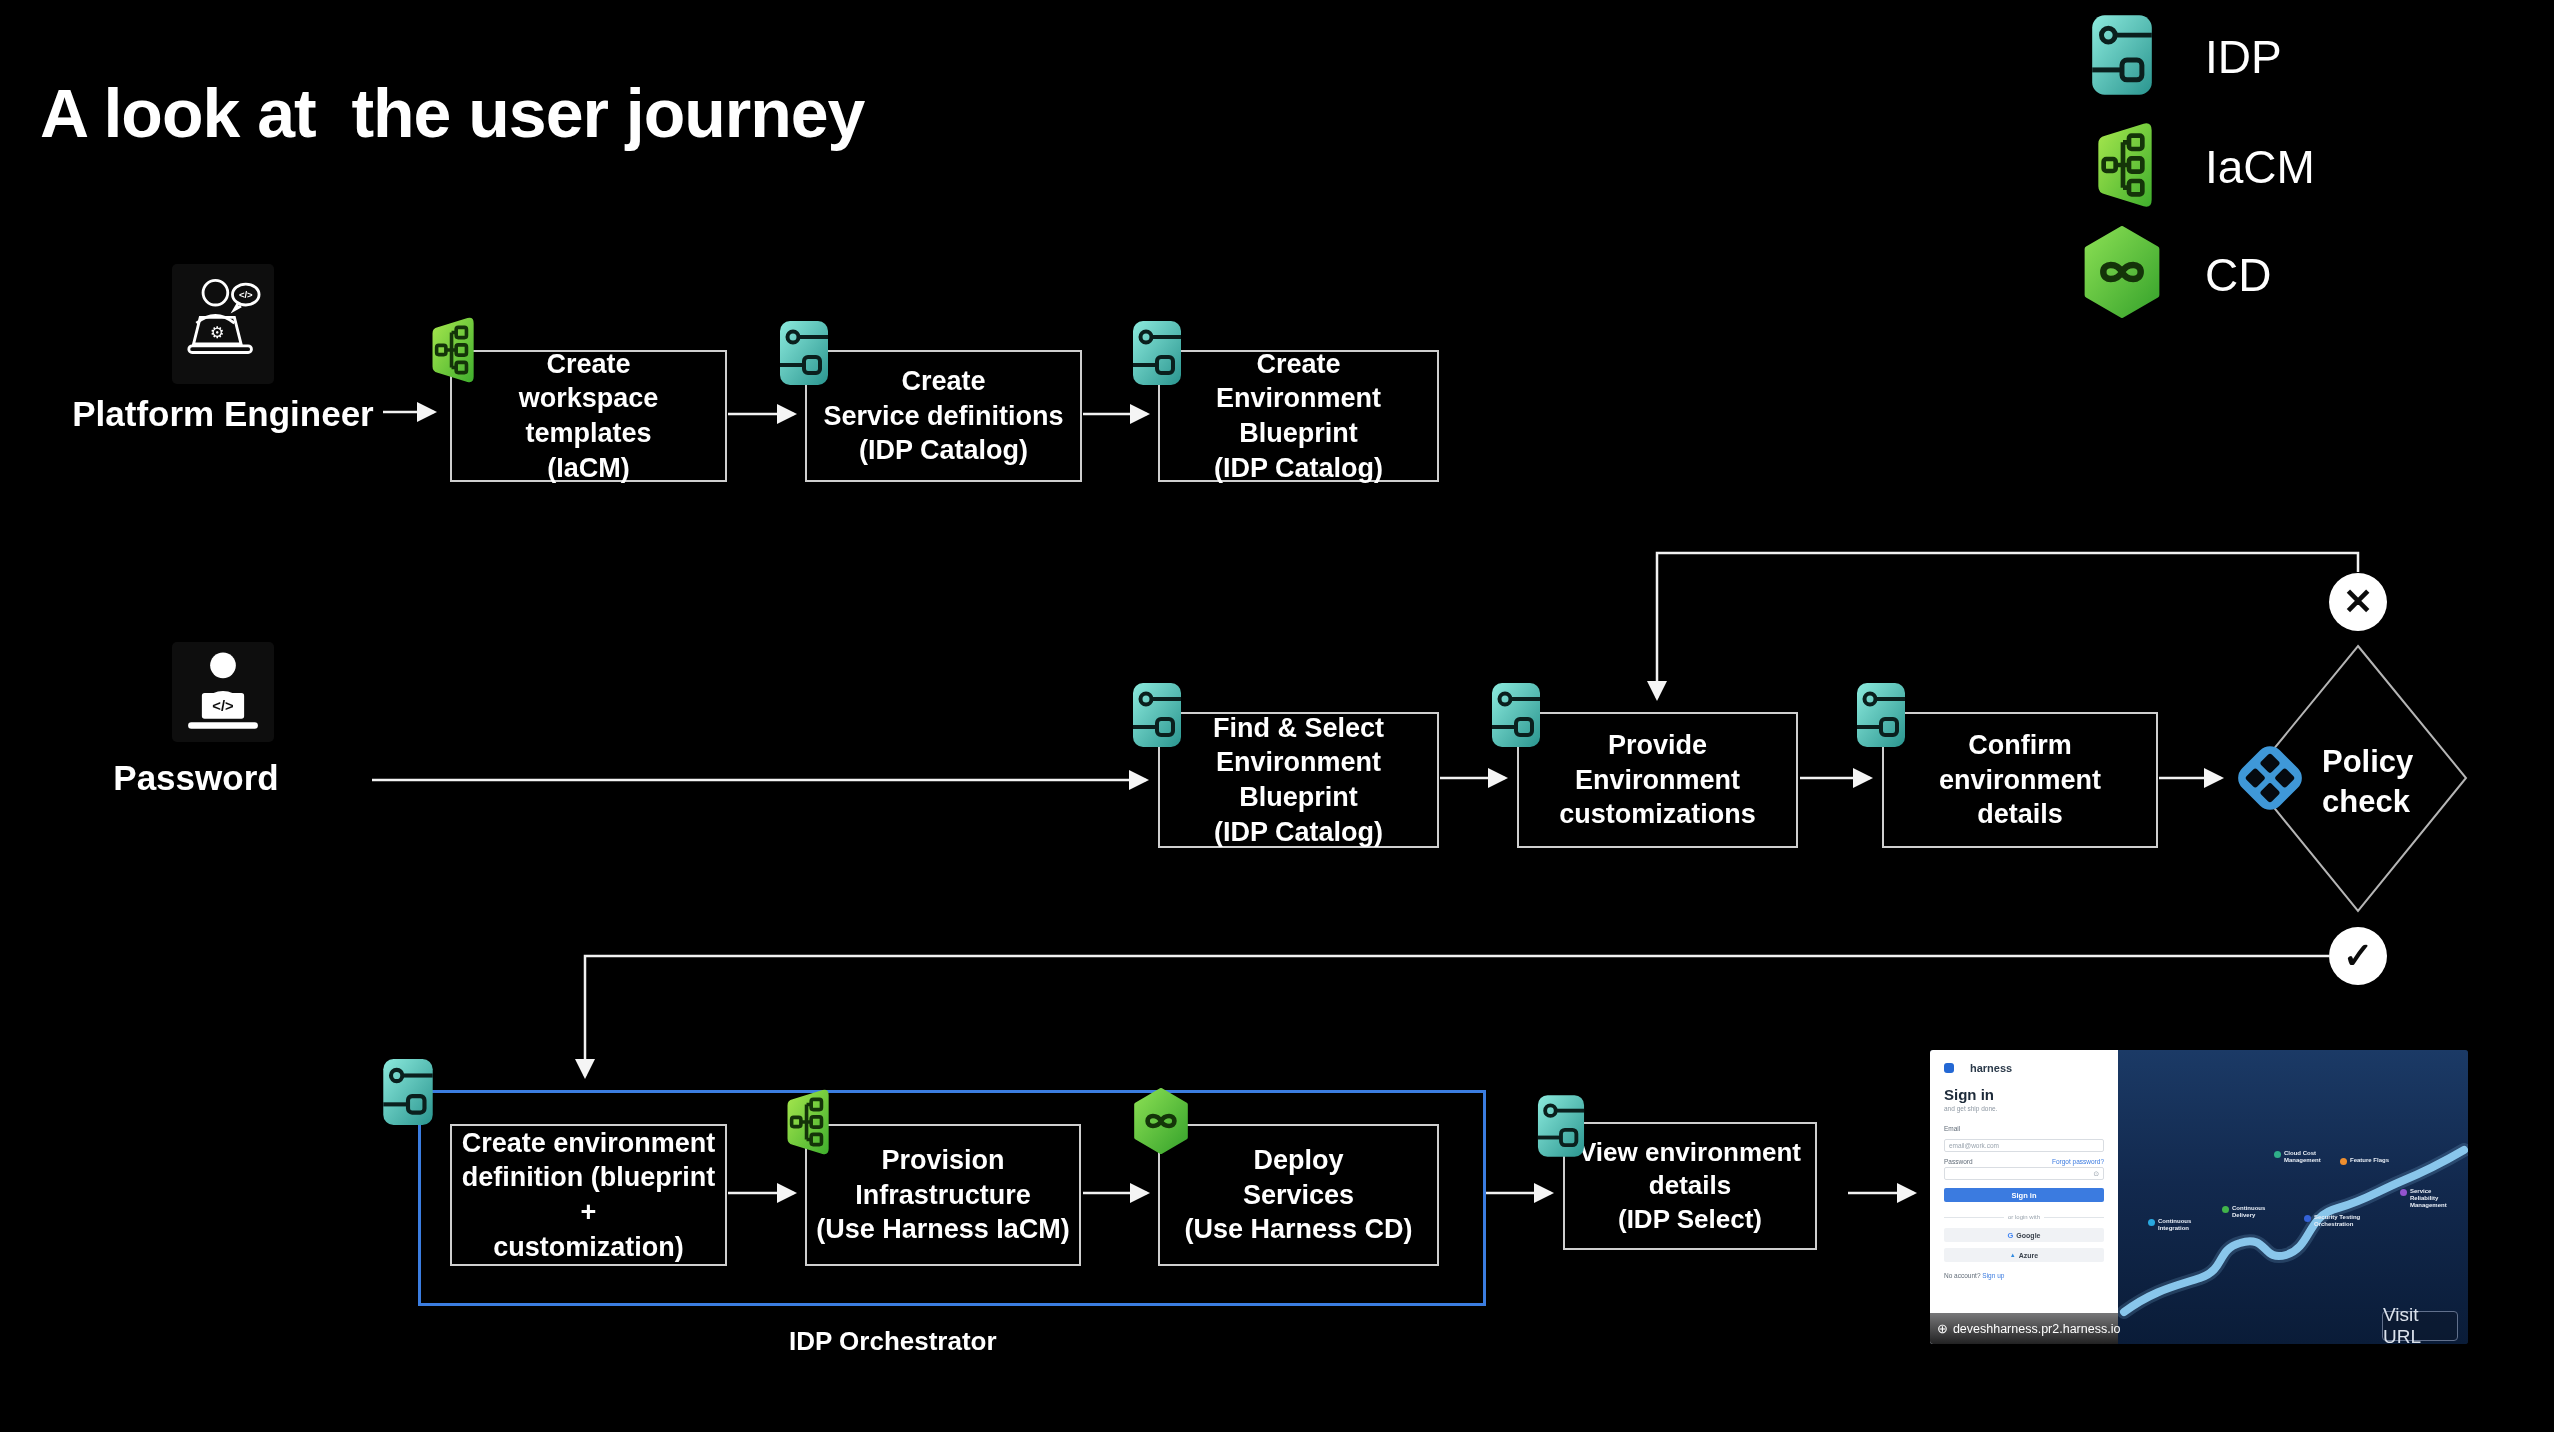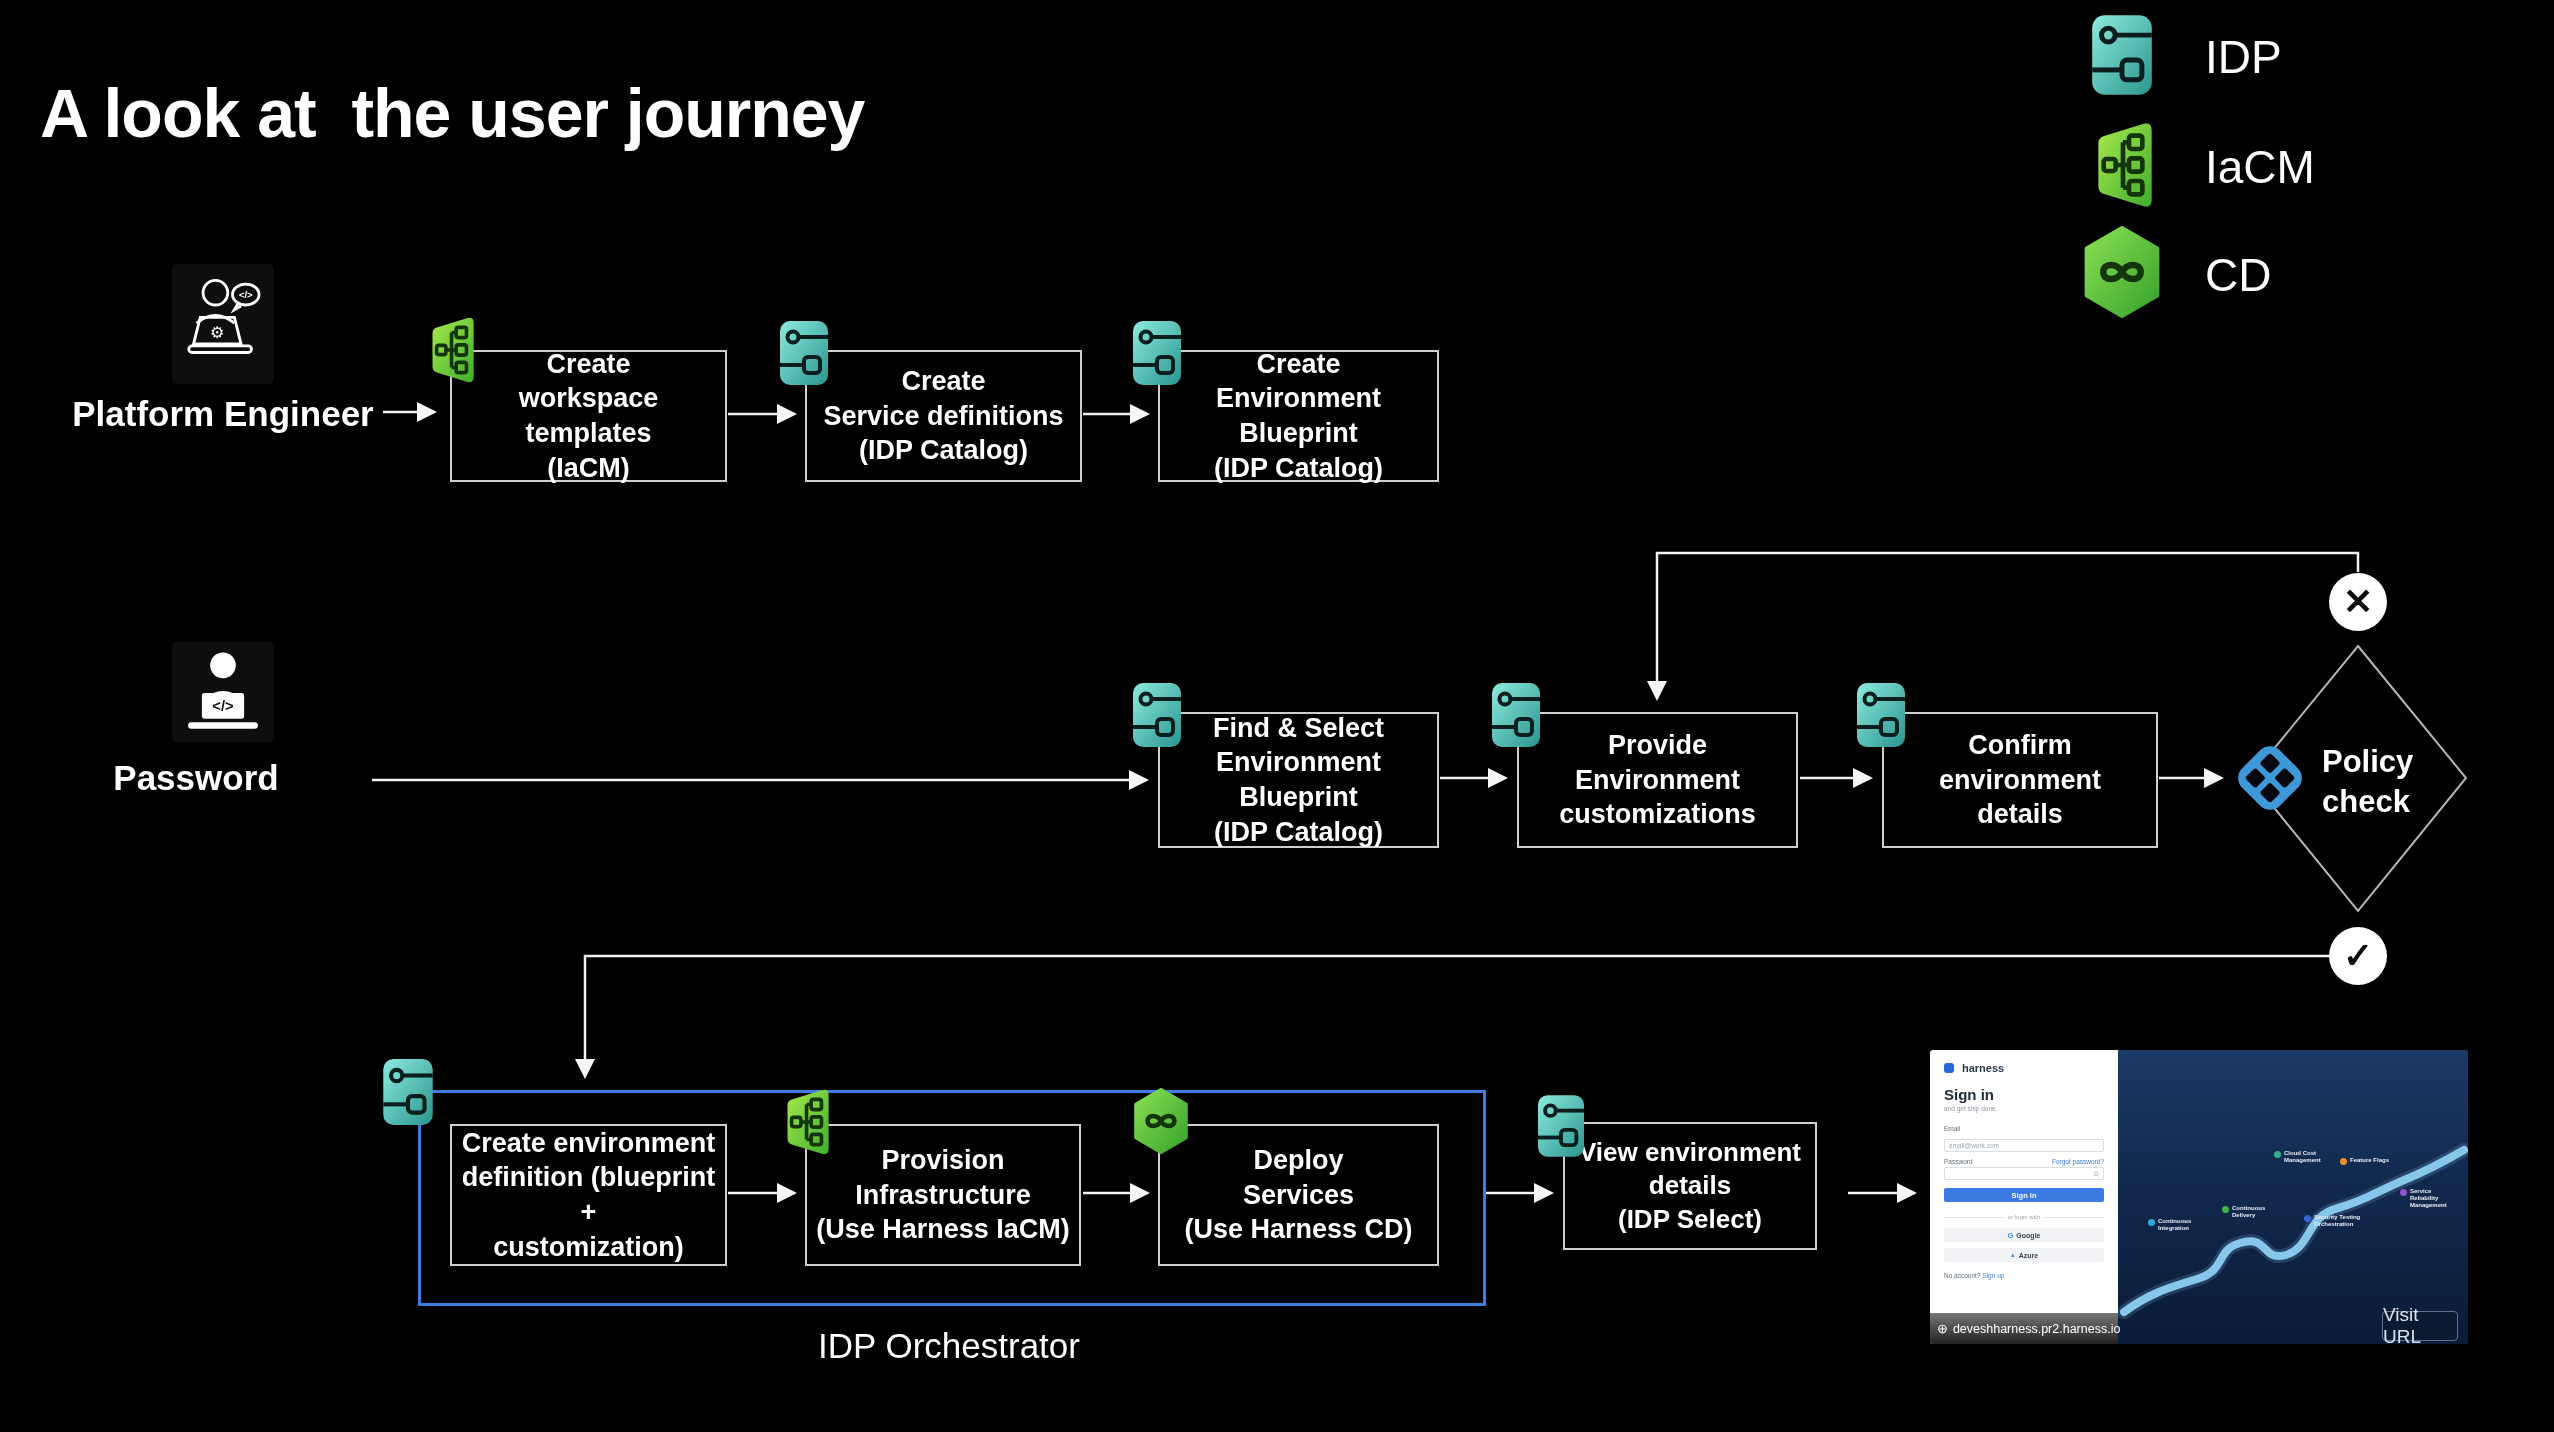--- a/index.html
+++ b/index.html
@@ -13,33 +13,33 @@
   .legend-label{position:absolute;font-size:46px;font-weight:400;color:#fff;text-align:right;}
   
   .box{position:absolute;border:2px solid #cfcfcf;background:#000;display:flex;
        align-items:center;justify-content:center;text-align:center;color:#fff;
        font-weight:700;font-size:27px;line-height:1.28;white-space:pre-line;z-index:2;}
   .badge{position:absolute;z-index:3;}
   .actor-card{position:absolute;background:#0e0e0e;border-radius:5px;z-index:2;
               display:flex;align-items:center;justify-content:center;}
   .actor-label{position:absolute;font-size:35px;font-weight:700;text-align:center;z-index:2;}
   .group-box{position:absolute;border:3px solid #3b7de0;background:transparent;z-index:1;}
-  .group-label{position:absolute;font-size:35px;font-weight:400;text-align:center;z-index:2;}
+  .group-label{position:absolute;font-size:26px;font-weight:700;text-align:left;z-index:2;}
   .status-circle{position:absolute;width:58px;height:58px;border-radius:50%;background:#fff;
                  color:#0b0b0b;display:flex;align-items:center;justify-content:center;
                  font-size:36px;font-weight:900;z-index:3;}
   .decision-label{position:absolute;font-size:31px;font-weight:700;line-height:1.3;
                   white-space:pre-line;z-index:2;}
   #connectors{position:absolute;left:0;top:0;z-index:1;}
   
   .preview{position:absolute;left:1930px;top:1050px;width:538px;height:294px;
            border-radius:3px;overflow:hidden;z-index:2;background:#0c1f3e;}
   .signin-panel{position:absolute;left:0;top:0;width:188px;height:294px;background:#fff;
                 color:#1d2a39;padding:12px 14px;box-sizing:border-box;font-weight:400;}
-  .brand-row{display:flex;align-items:center;gap:8px;margin-bottom:12px;}
+  .brand-row{display:flex;align-items:center;gap:16px;margin-bottom:12px;}
   .brand-dot{width:10px;height:10px;border-radius:3px;background:#2468d4;display:inline-block;}
   .brand-text{font-size:11px;font-weight:700;color:#2b3a4a;}
   .signin-h{font-size:15px;font-weight:800;color:#1d2a39;margin:0 0 2px 0;}
   .signin-sub{font-size:6.5px;color:#8d97a2;margin-bottom:13px;}
   .fld-label{font-size:6.5px;color:#606b77;margin-bottom:2px;}
   .mini-input{width:100%;height:13px;border:1px solid #d9dde2;border-radius:2px;
               box-sizing:border-box;font-size:6.5px;color:#333;padding:0 4px;
               margin-bottom:6px;outline:none;background:#fff;
               font-family:"Liberation Sans",sans-serif;}
   .mini-input::placeholder{color:#9aa4ae;}

